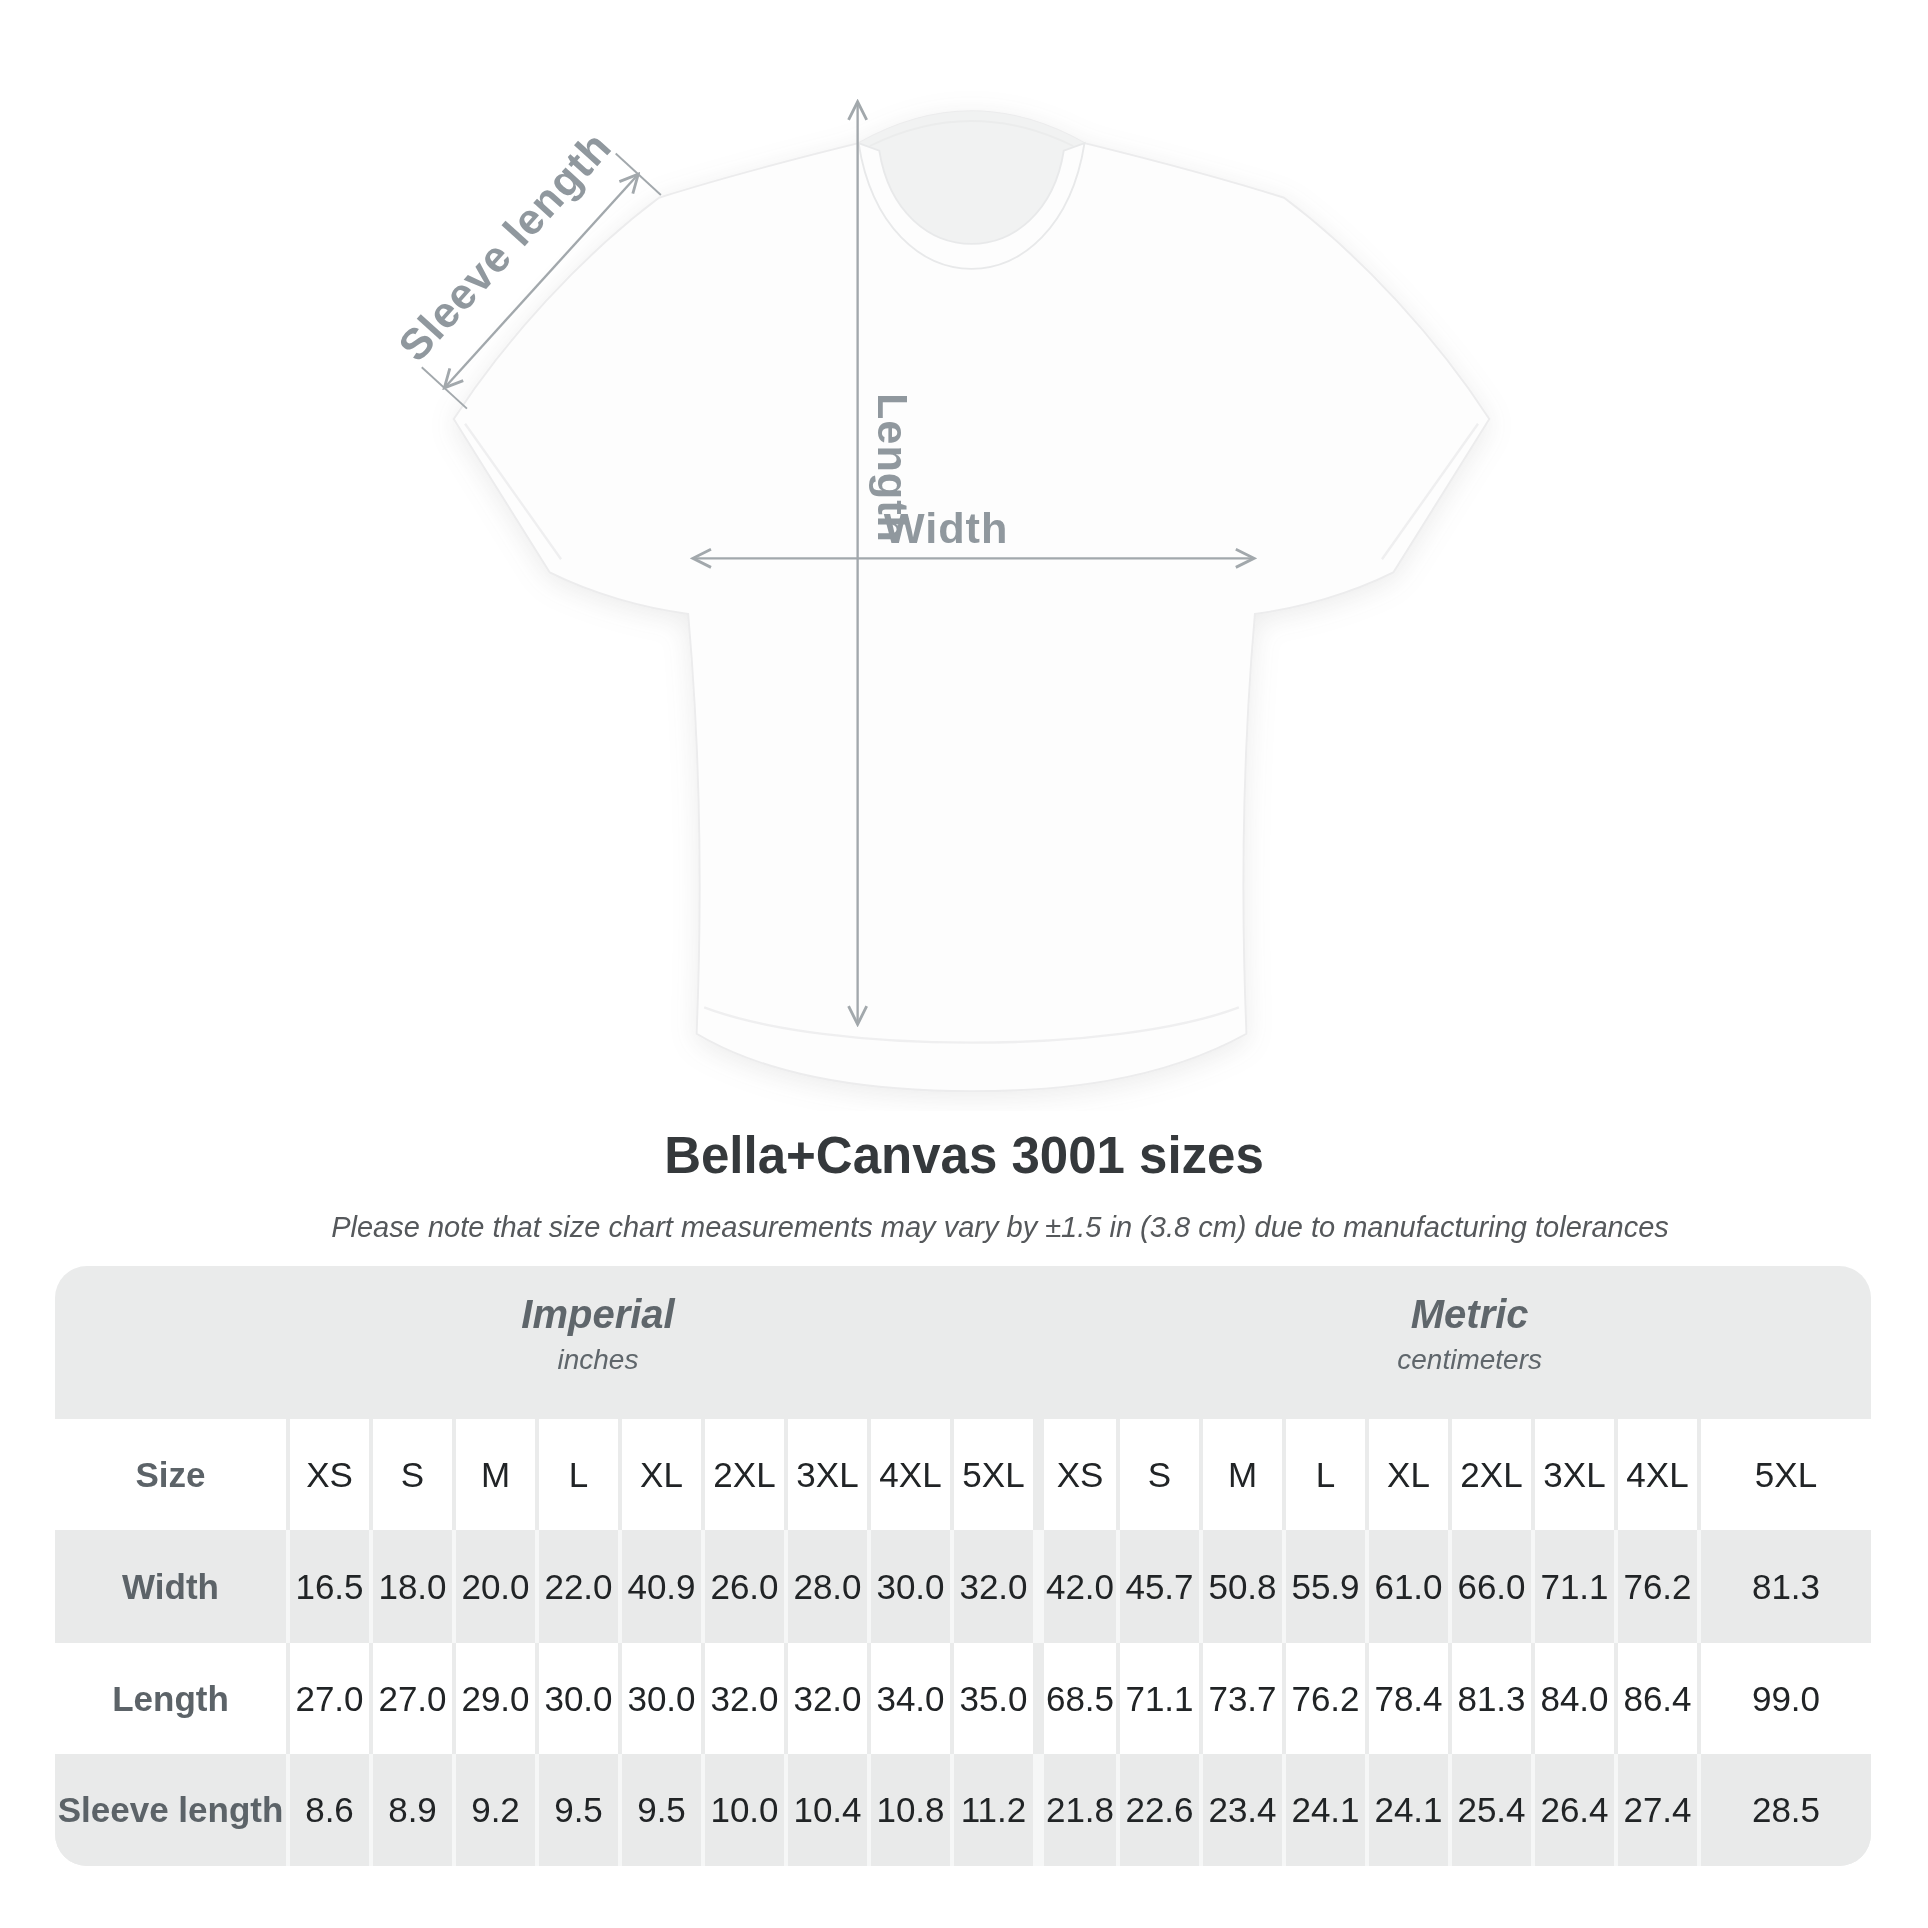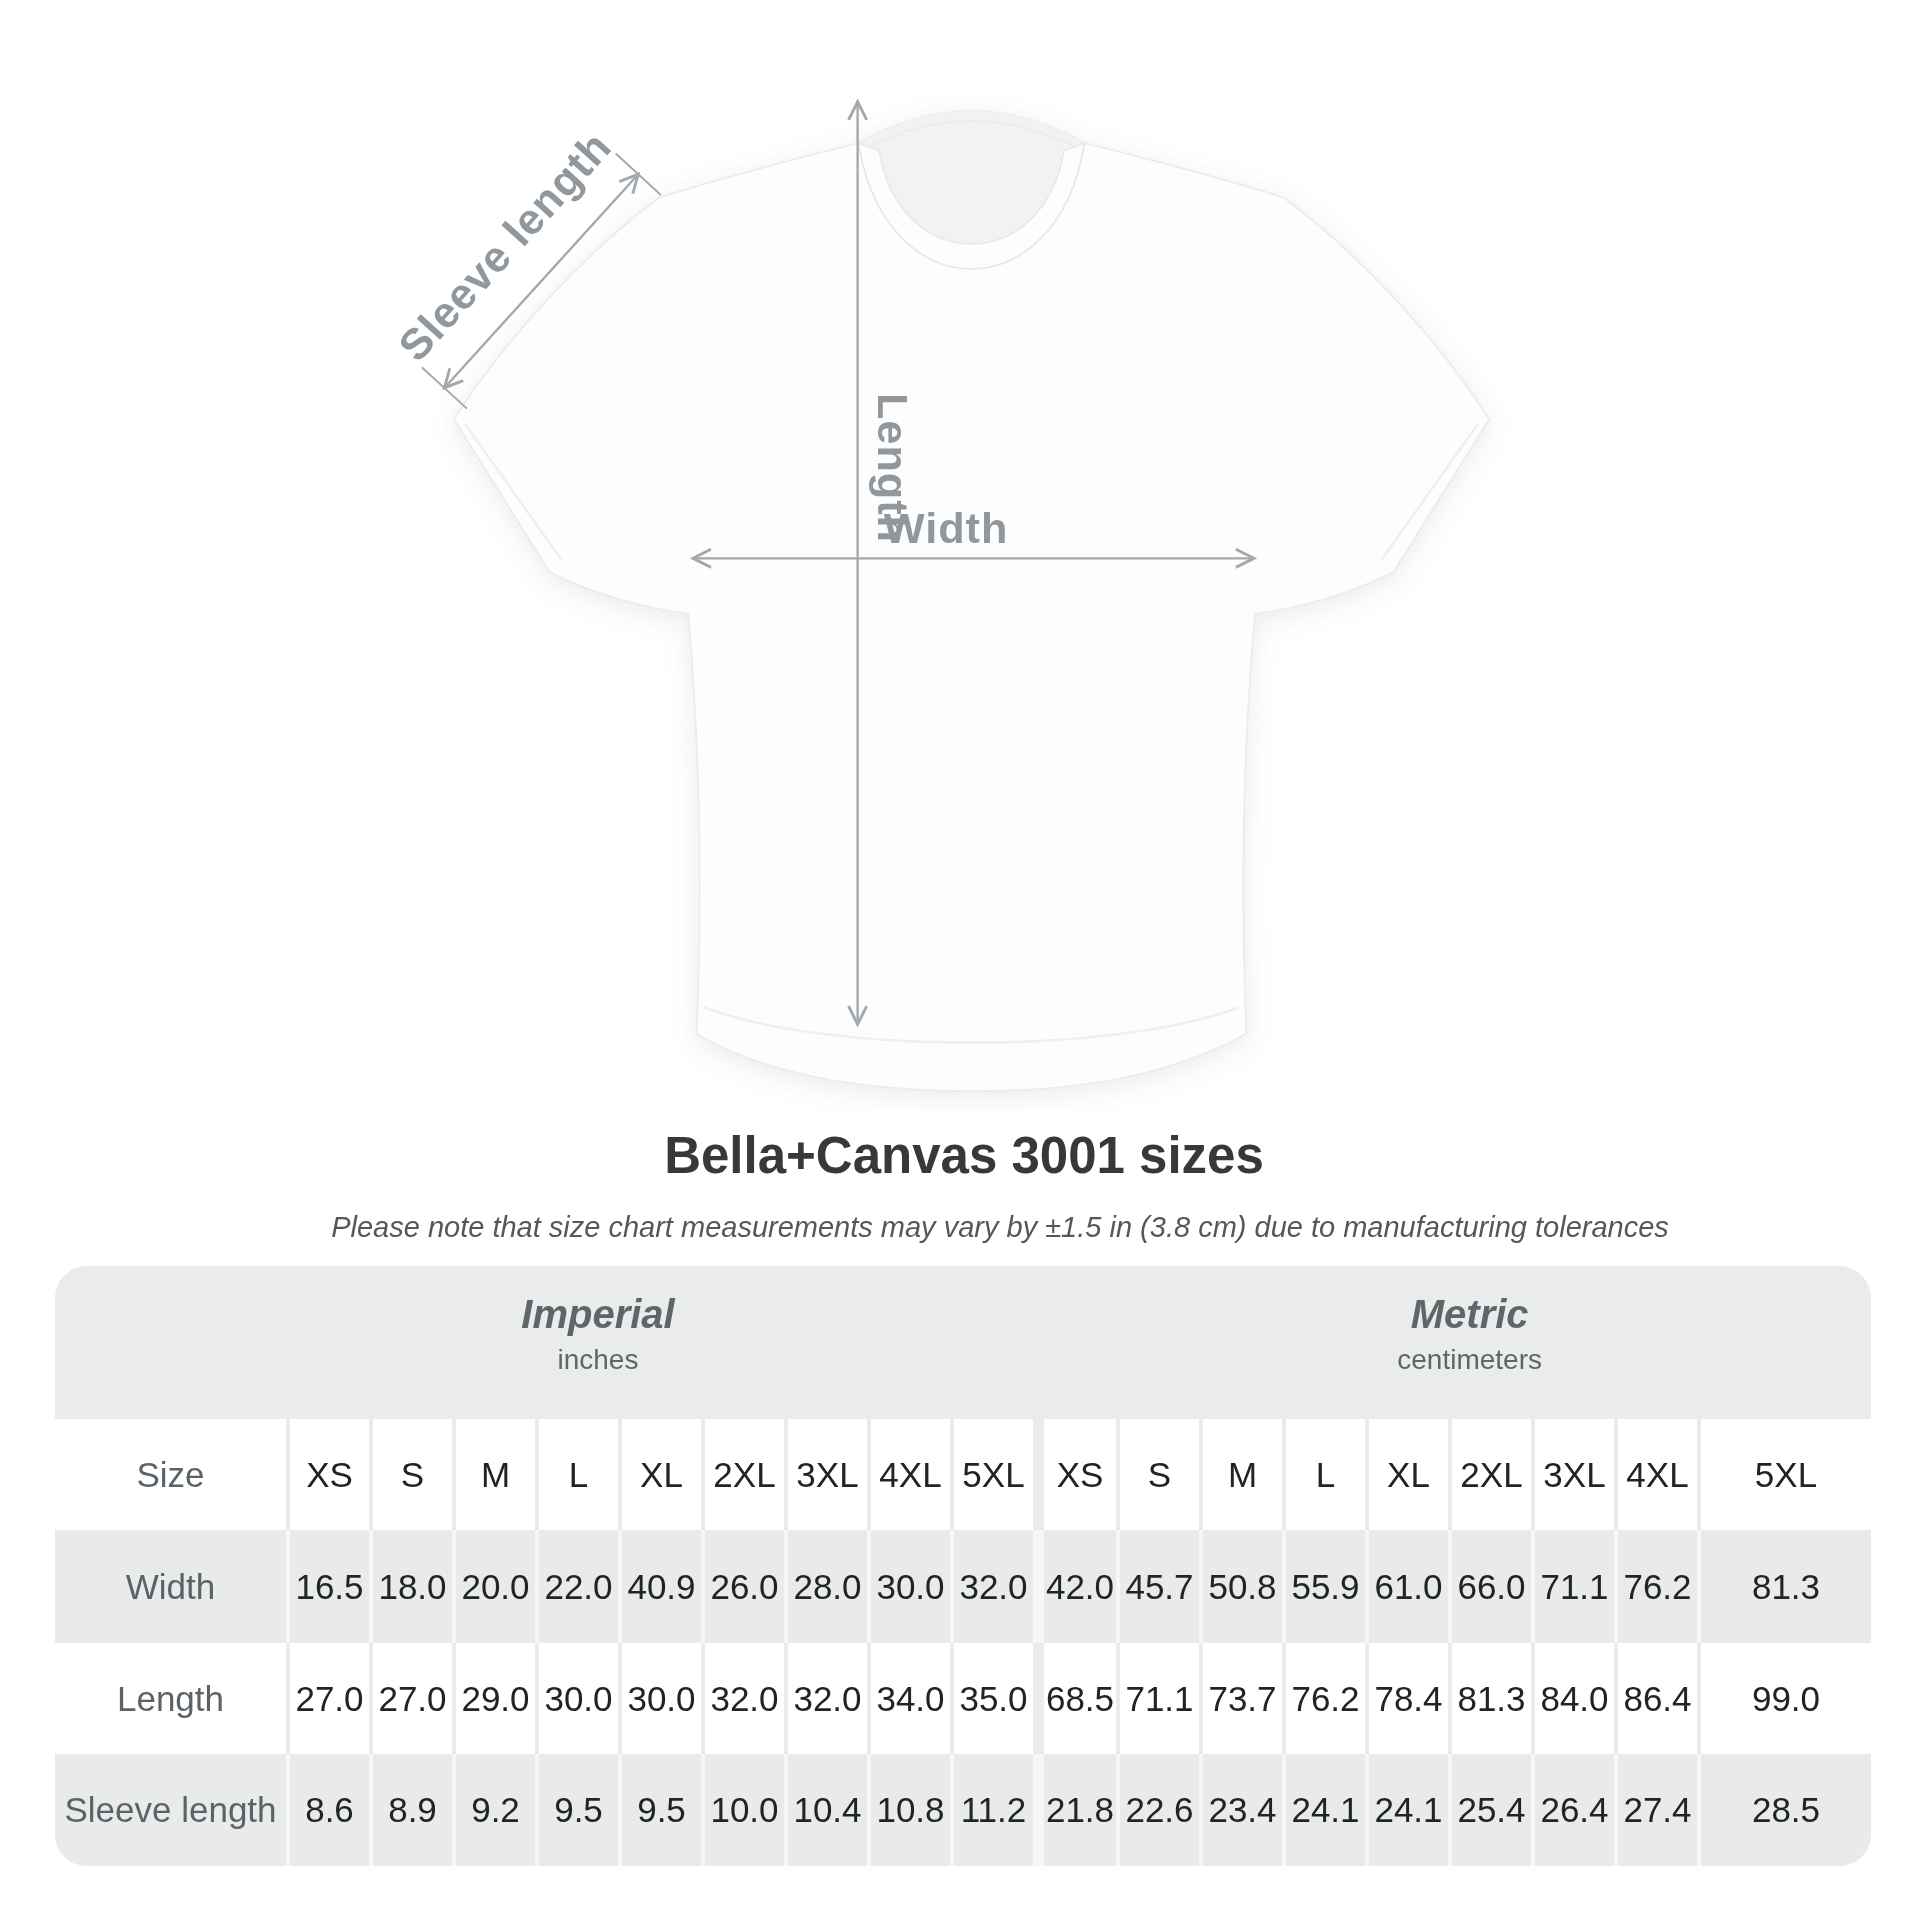--- a/index.html
+++ b/index.html
@@ -36,40 +36,40 @@
   .table-card{
     left:55px;top:1266px;width:1816px;height:600px;
     background:#eaebeb;border-radius:32px;overflow:hidden;
   }
   .band{position:relative;height:153px;}
   .unit-block{
     position:absolute;top:22.6px;transform:translateX(-50%);
     text-align:center;color:#5f666b;white-space:nowrap;
   }
   .unit-block .uname{font-size:40px;font-weight:bold;font-style:italic;line-height:1.25;text-align:center;}
-  .unit-block .usub{font-size:28px;line-height:1.5;}
+  .unit-block .usub{font-size:28px;font-style:italic;line-height:1.5;}
   .unit-imperial{left:29.9%;}
   .unit-metric{left:77.9%;}
 
   .trow{display:flex;height:111px;}
   .trow.r-width{height:113px;}
   .trow.r-sleeve{height:112px;}
   .cell{
     box-sizing:border-box;width:83px;flex:0 0 auto;
     display:flex;align-items:center;justify-content:center;
     border-left:4.7px solid transparent;
   }
   .cell.first{width:231px;border-left:none;}
   .cell.mfirst{border-left-width:11.3px;}
   .cell.lastfill{flex:1 1 auto;}
   .trow.white .cell{background:#ffffff;border-left-color:#eaebeb;}
   .trow.white .cell.first{border-left:none;}
   .trow.gray .cell{background:#e9eaea;border-left-color:#f6f7f7;}
   .trow.gray .cell.first{border-left:none;}
-  .cell.lab{font-size:35px;font-weight:normal;color:#5c6368;}
+  .cell.lab{font-size:35px;font-weight:bold;color:#5c6368;}
   .cell.num{font-size:35px;color:#212426;}
 </style>
 </head>
 <body>
 
 <svg id="diagram" class="abs" width="1928" height="1111" viewBox="0 0 2048 1180">
   <defs>
     <marker id="ah" viewBox="0 0 20 20" refX="18" refY="10" markerWidth="11" markerHeight="11" orient="auto-start-reverse">
       <path d="M 4 3 L 18 10 L 4 17" fill="none" stroke="#a2a8ac" stroke-width="2.2"></path>
     </marker>

